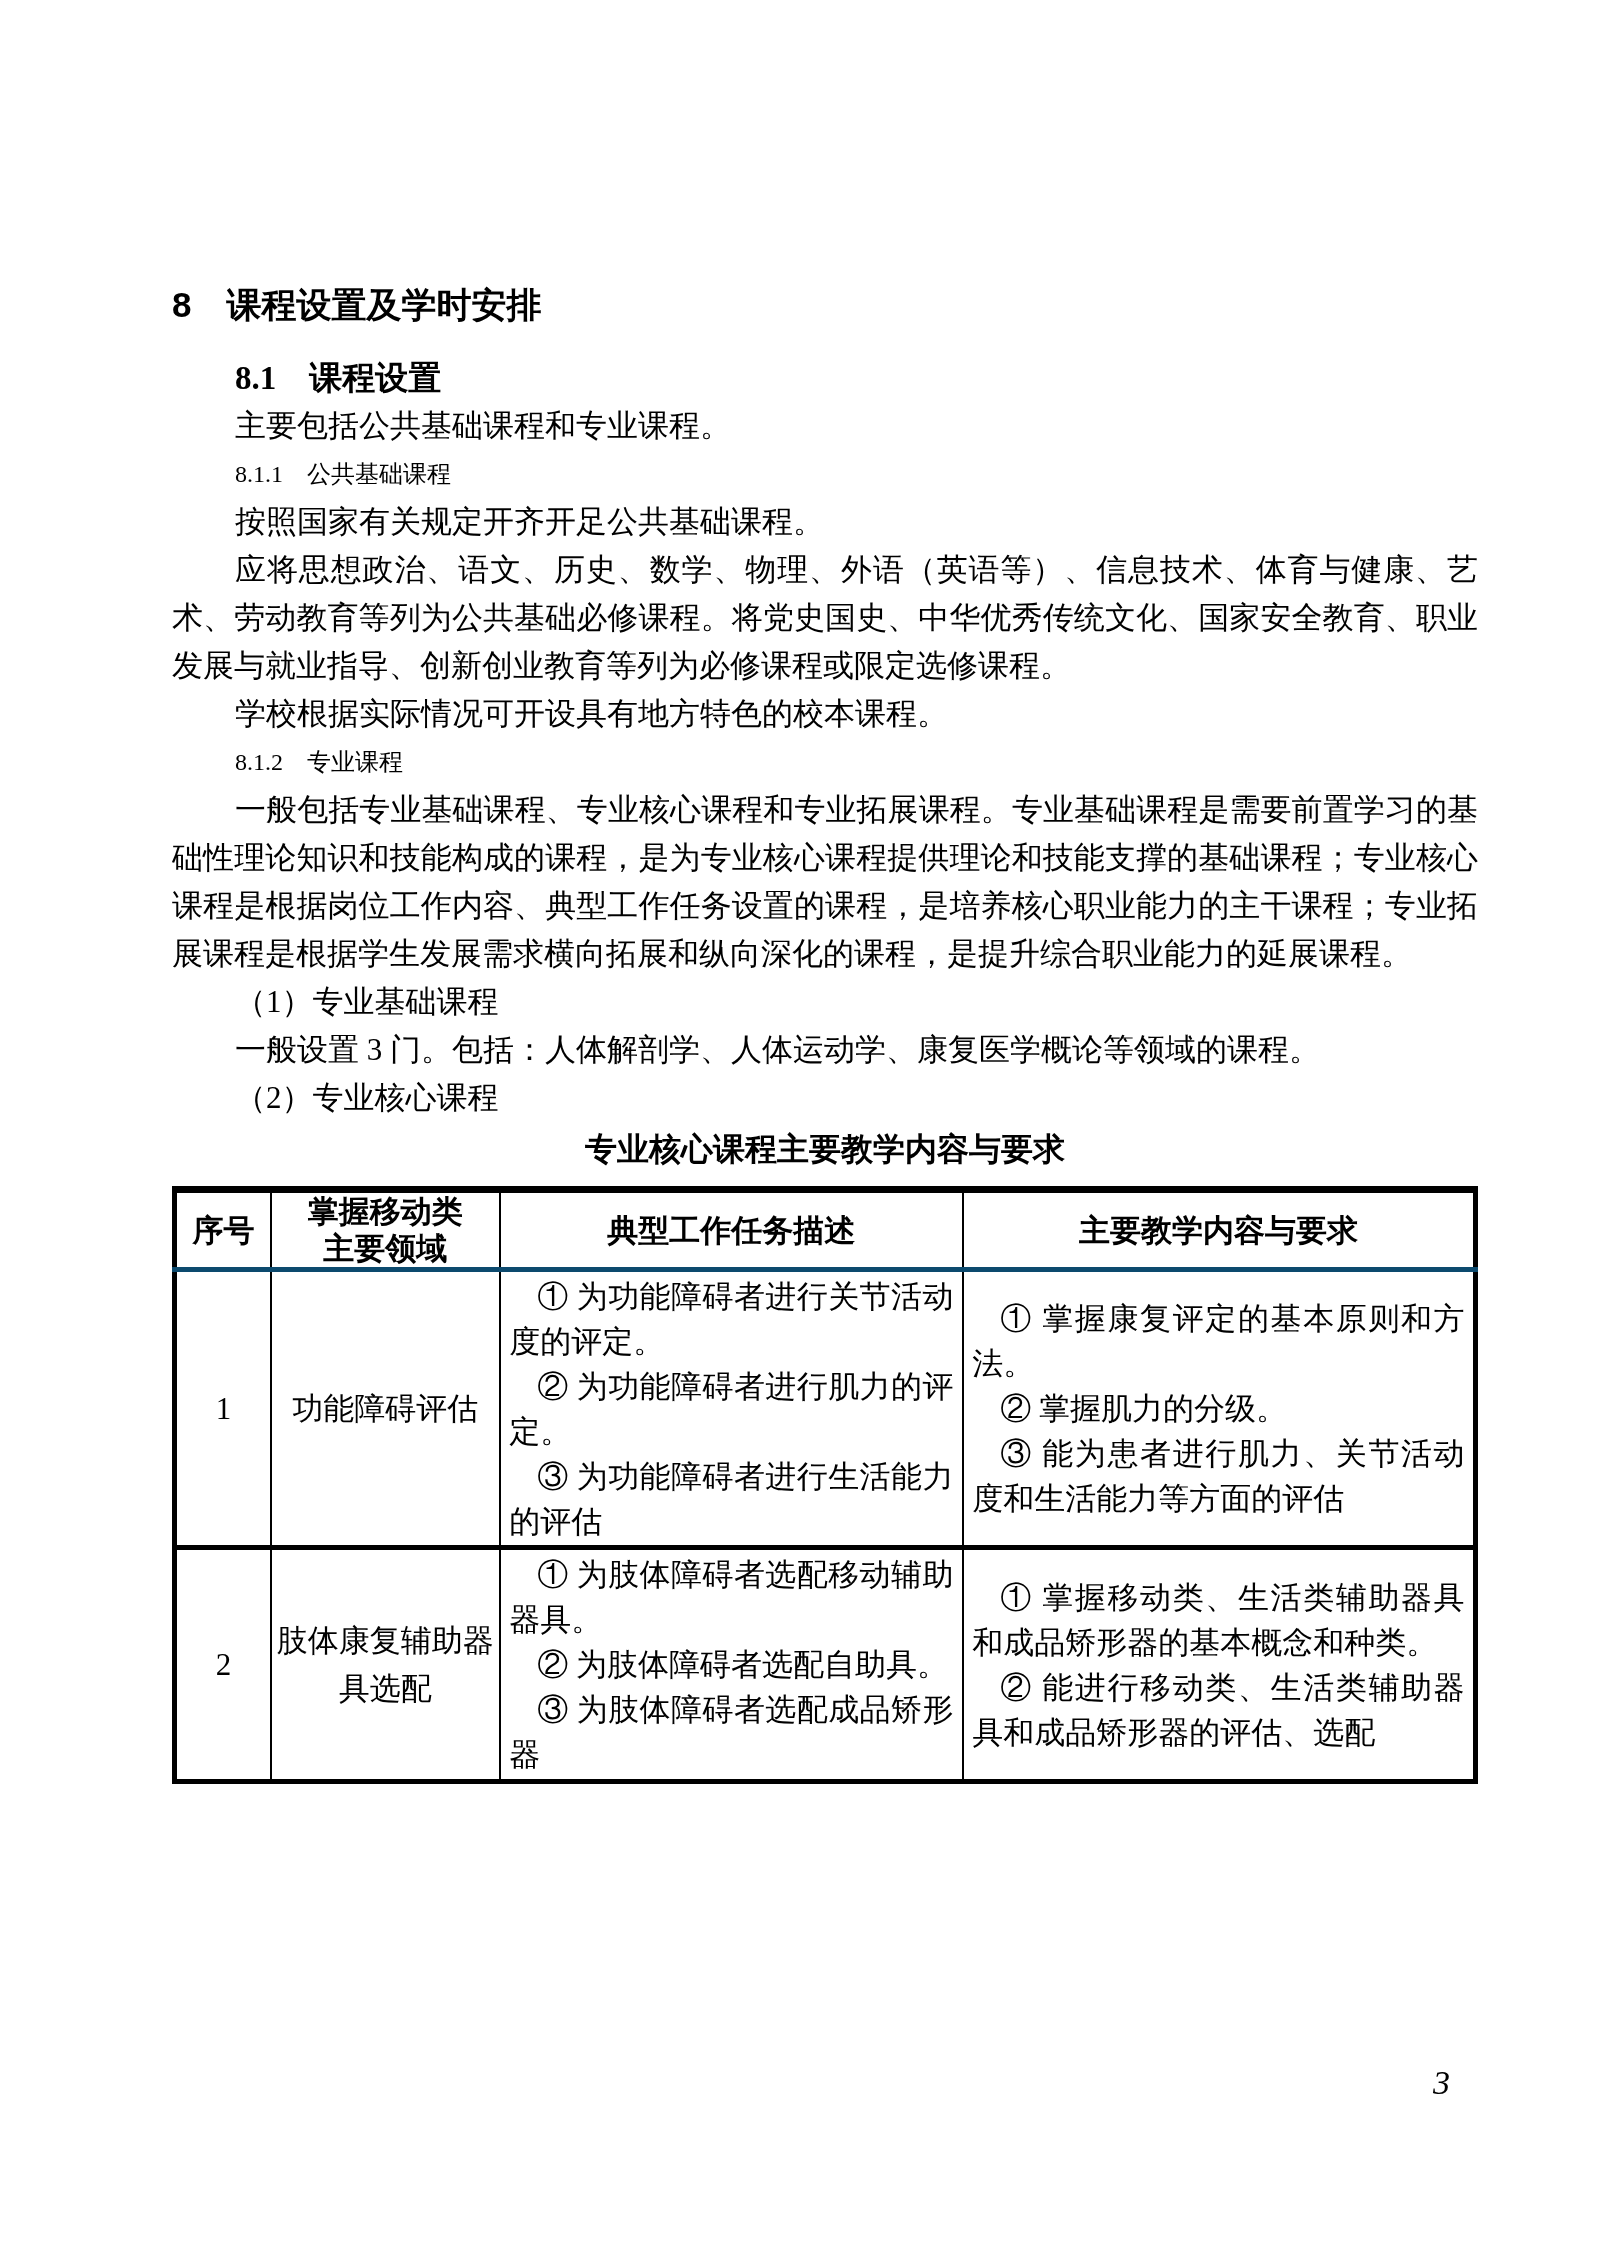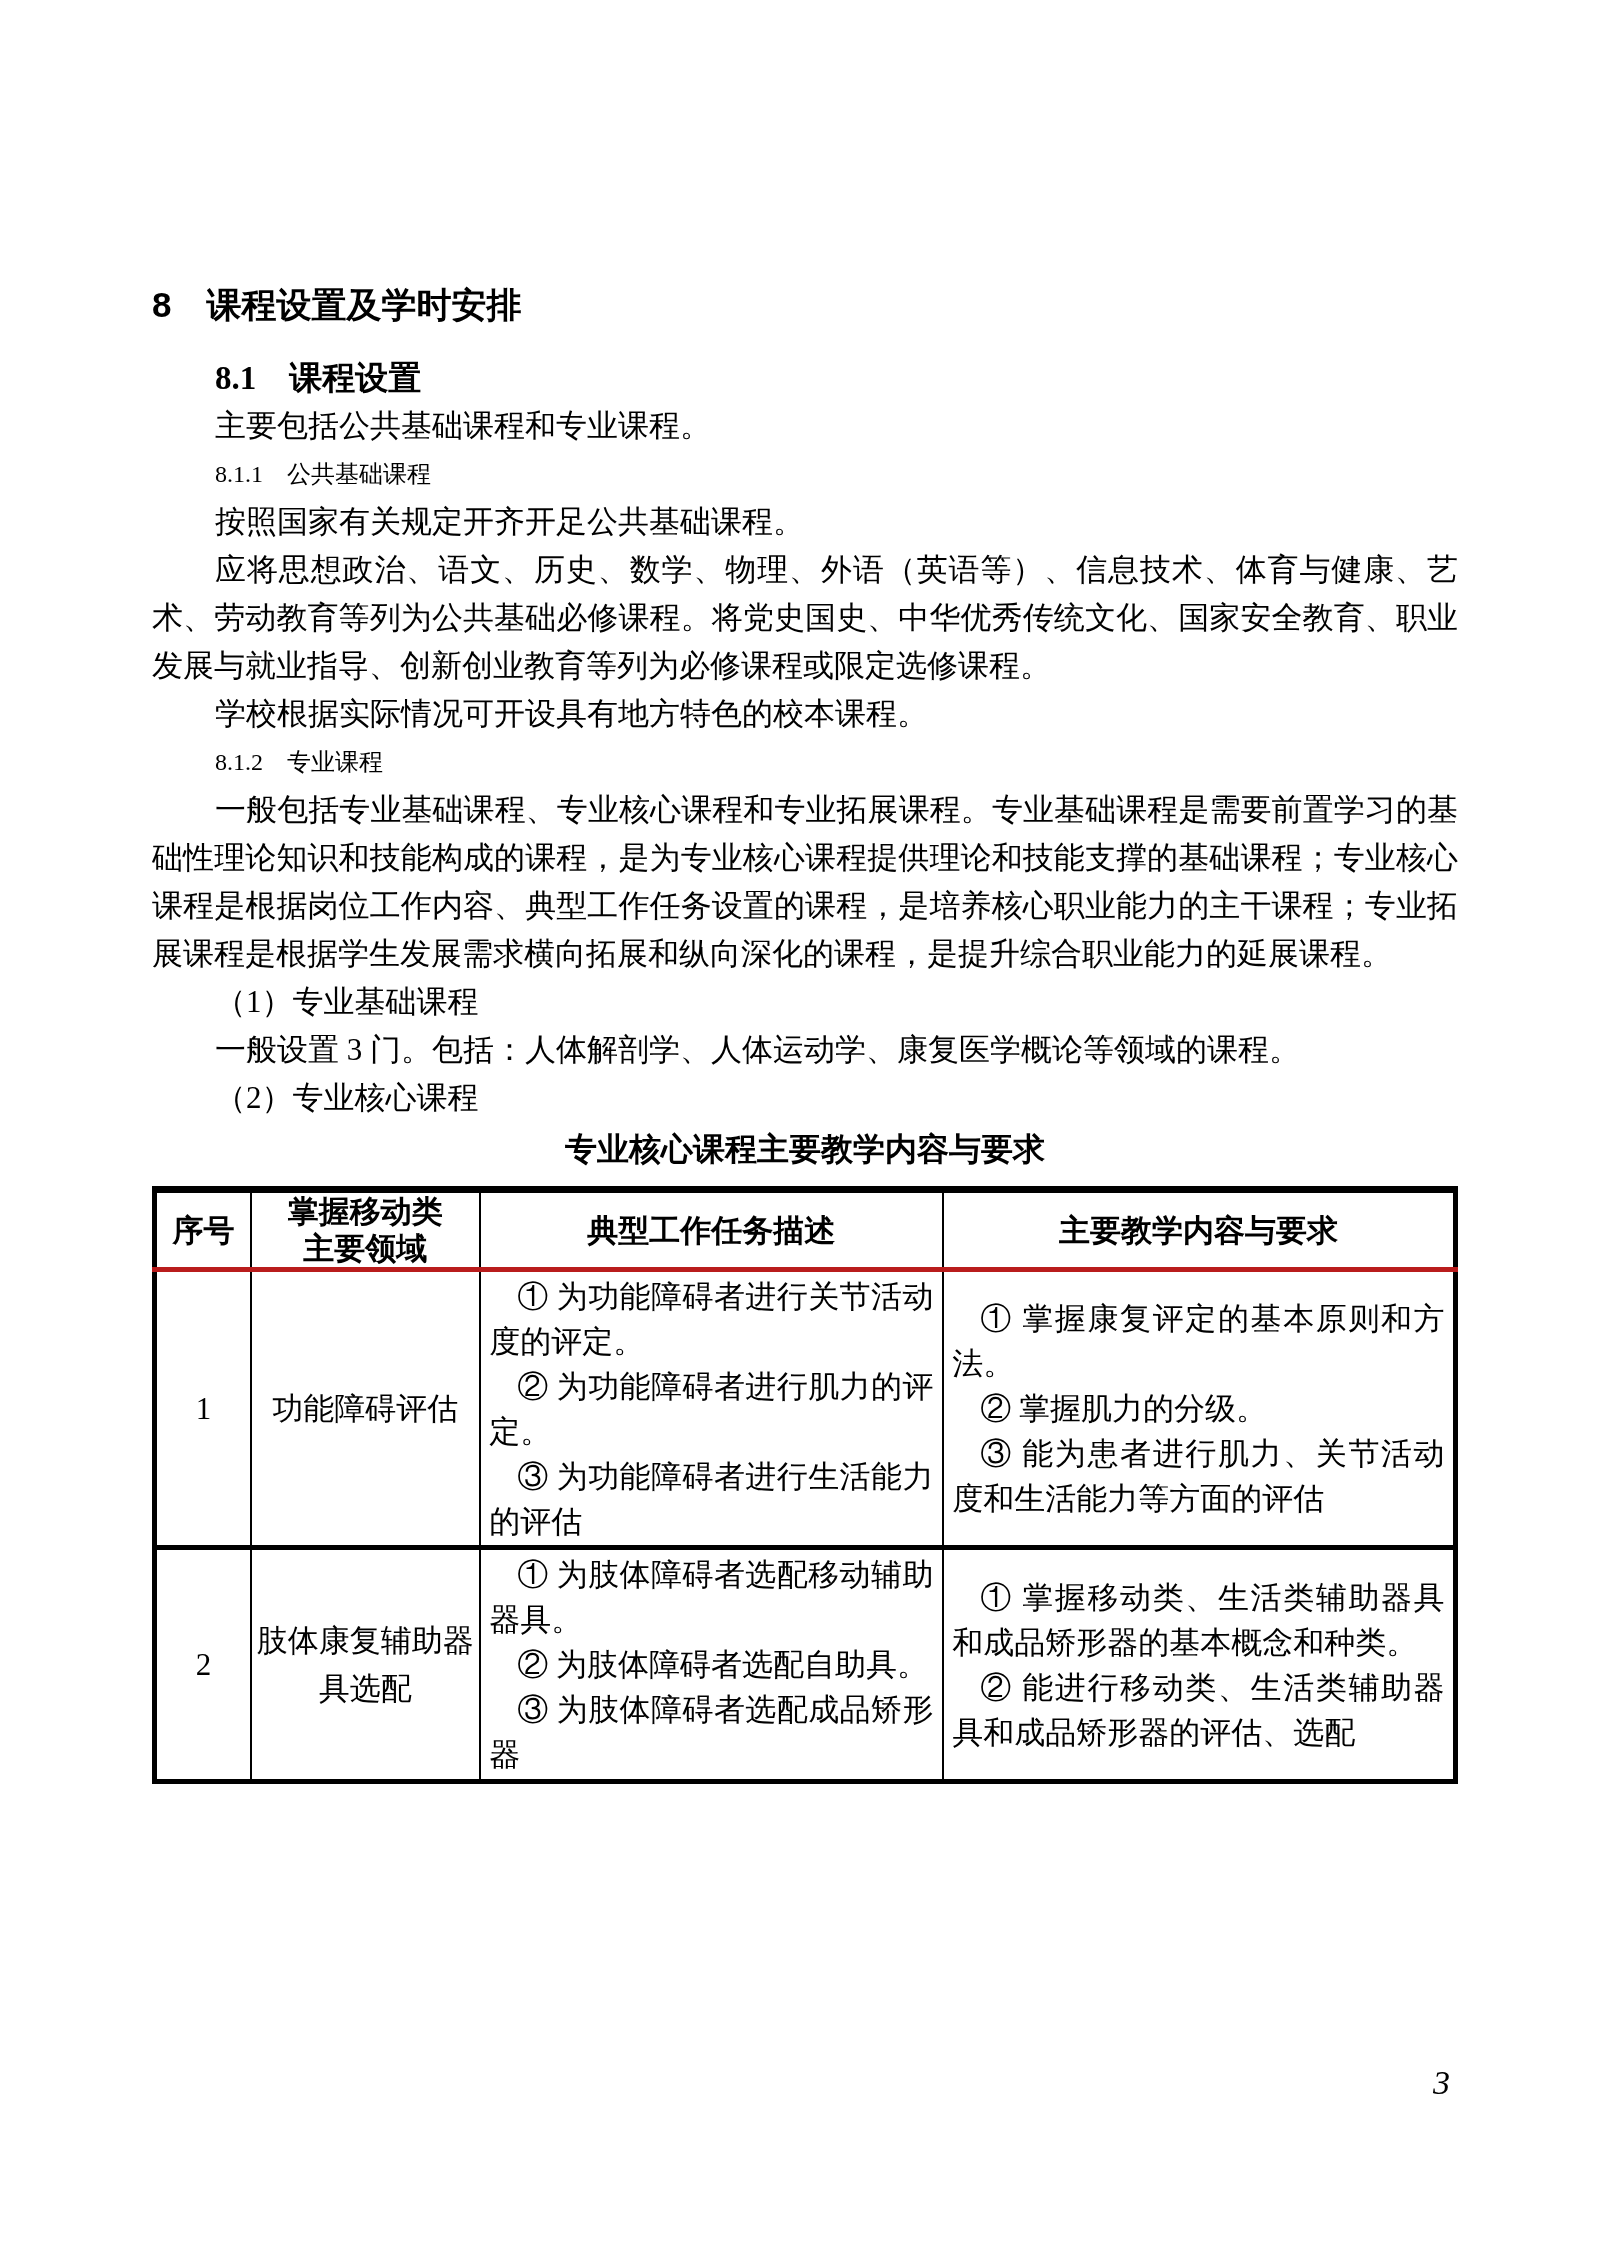--- a/index.html
+++ b/index.html
@@ -8,21 +8,21 @@
     position: relative;
     width: 1622px;
     height: 2261px;
     background: #ffffff;
     color: #000000;
     font-family: "Liberation Serif", "DejaVu Serif", serif;
     overflow: hidden;
   }
   .content {
     position: absolute;
-    left: 152px;
+    left: 172px;
     top: 281px;
     width: 1306px;
   }
   .h1 {
     font-family: "Liberation Sans", "DejaVu Sans", sans-serif;
     font-weight: bold;
     font-size: 35px;
     line-height: 48px;
     margin-bottom: 25px;
     white-space: pre-wrap;
@@ -64,21 +64,21 @@
   }
   table.core col.c1 { width: 7.4%; }
   table.core col.c2 { width: 17.6%; }
   table.core col.c3 { width: 35.6%; }
   table.core col.c4 { width: 39.4%; }
   table.core th, table.core td {
     border: 2.2px solid #000;
     vertical-align: middle;
     font-size: 31px;
   }
-  table.core thead tr { border-bottom: 5px solid #b91c1c; }
+  table.core thead tr { border-bottom: 5px solid #0c4a6e; }
   table.core tbody tr.row-sep { border-bottom: 5px solid #000; }
   table.core th {
     font-weight: bold;
     line-height: 37px;
     text-align: center;
     white-space: pre-line;
     height: 72px;
   }
   td.cell-center {
     text-align: center;

